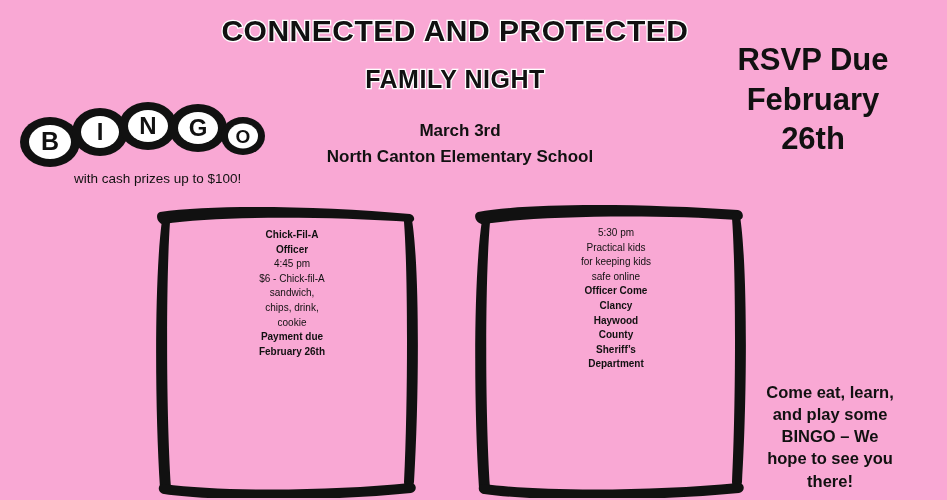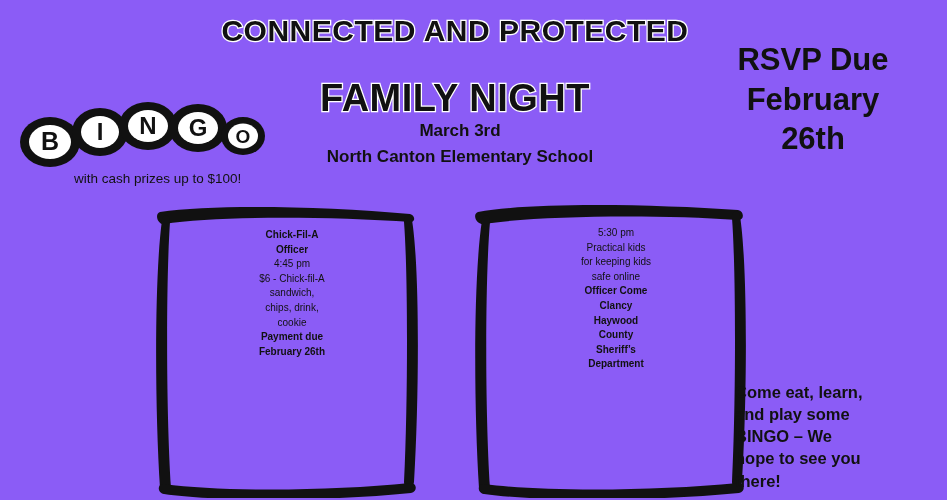--- a/index.html
+++ b/index.html
@@ -11,21 +11,21 @@
     height: 500px;
     background: #fb5d5d;
     font-family: "Liberation Sans", sans-serif;
     overflow: hidden;
     position: relative;
   }
   .flyer {
     position: relative;
     width: 947px;
     height: 500px;
-    background: #8b5cf6;
+    background: #f9a8d4;
   }
 
   
   .headline {
     position: absolute;
     left: 170px;
     top: 14px;
     width: 570px;
     text-align: center;
     color: #111;
@@ -35,25 +35,25 @@
     font-weight: bold;
     letter-spacing: 0.5px;
     line-height: 1.15;
     color: #111;
     -webkit-text-stroke: 2.5px #ffffff;
     paint-order: stroke fill;
     text-transform: uppercase;
     white-space: nowrap;
   }
   .headline .line2 {
-    font-size: 38px;
+    font-size: 25px;
     font-weight: bold;
     letter-spacing: 0.5px;
     line-height: 1.15;
-    margin-top: 28px;
+    margin-top: 16px;
     color: #111;
     -webkit-text-stroke: 2.5px #ffffff;
     paint-order: stroke fill;
     text-transform: uppercase;
     white-space: nowrap;
   }
   .subhead {
     position: absolute;
     left: 200px;
     top: 118px;
@@ -122,20 +122,21 @@
 
   .box-left { left: 142px; top: 200px; width: 300px; height: 298px; }
   .box-right { left: 462px; top: 198px; width: 308px; height: 300px; }
 
   
   .footer-note {
     position: absolute;
     right: 22px;
     bottom: 8px;
     width: 190px;
+    text-align: center;
     font-size: 16.5px;
     font-weight: bold;
     line-height: 1.35;
     color: #111;
   }
 </style>
 </head>
 <body>
 
 <div class="flyer">

